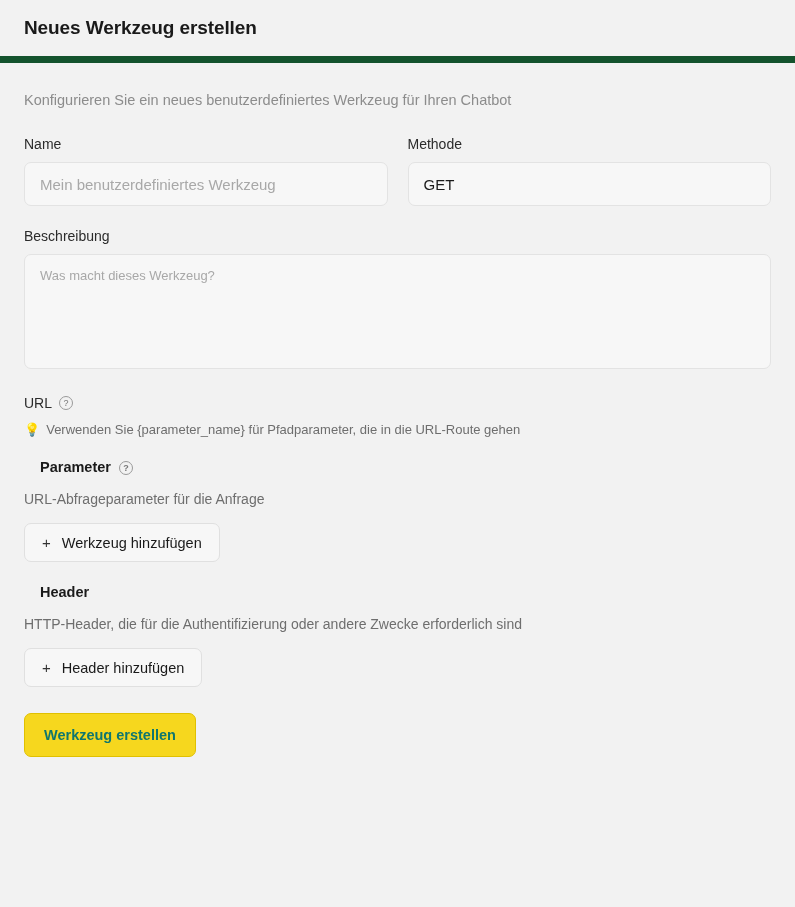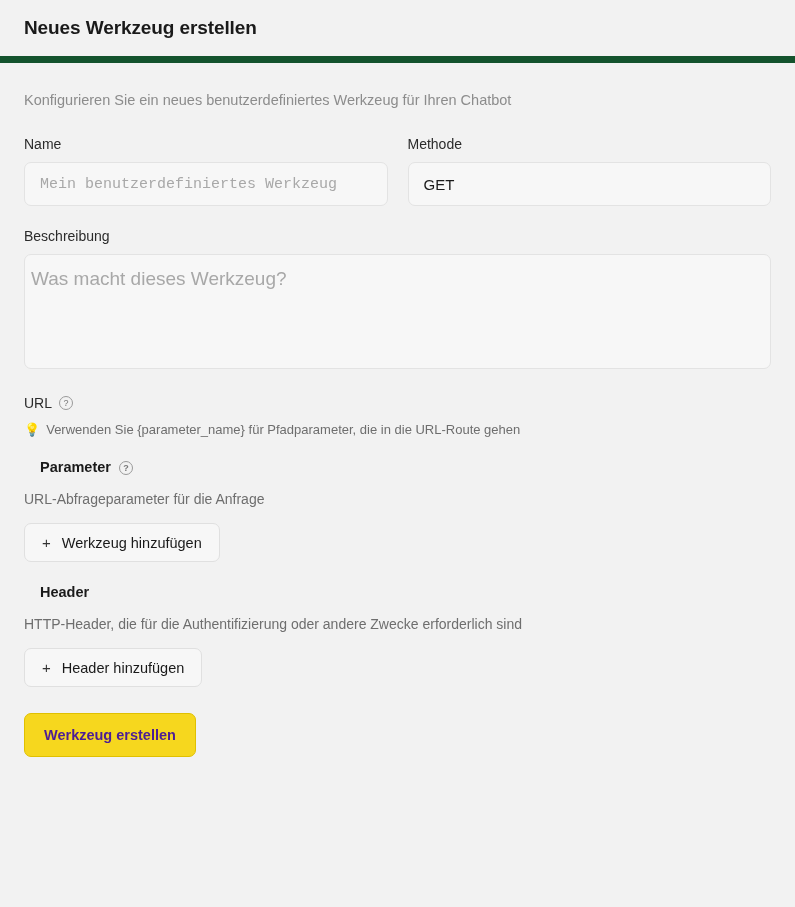--- a/index.html
+++ b/index.html
@@ -70,21 +70,21 @@
   }
   .input {
     width: 100%;
     height: 44px;
     background: #f7f7f7;
     border: 1px solid #e3e3e3;
     border-radius: 7px;
     padding: 0 15px;
     font-size: 15px;
     color: #1a1a1a;
-    font-family: Liberation Mono, monospace;
+    font-family: Liberation Sans, sans-serif;
     outline: none;
   }
   .input::placeholder { color: #a8a8a8; }
   .select-box {
     width: 100%;
     height: 44px;
     background: #f7f7f7;
     border: 1px solid #e3e3e3;
     border-radius: 7px;
     padding: 16px 15px;
@@ -93,22 +93,22 @@
     display: flex;
     align-items: center;
     cursor: pointer;
   }
   .textarea {
     width: 100%;
     height: 115px;
     background: #f7f7f7;
     border: 1px solid #e3e3e3;
     border-radius: 7px;
-    padding: 13px 6px;
-    font-size: 19px;
+    padding: 13px 15px;
+    font-size: 13px;
     color: #1a1a1a;
     font-family: "Liberation Sans", sans-serif;
     resize: none;
     outline: none;
   }
   .textarea::placeholder { color: #a8a8a8; }
   .section { margin-bottom: 22px; }
   .url-input {
     height: 44px;
     font-size: 15px;
@@ -144,21 +144,21 @@
   .plus { font-size: 15px; color: #333; line-height: 1; }
   .submit-wrap { margin-top: 26px; padding-bottom: 30px; }
   .submit-btn {
     height: 44px;
     padding: 0 19px;
     background: #f6d71e;
     border: 1px solid #e0c000;
     border-radius: 7px;
     font-size: 14.5px;
     font-weight: bold;
-    color: #4c1d95;
+    color: #0f766e;
     cursor: pointer;
     font-family: "Liberation Sans", sans-serif;
   }
   .group-title {
     font-size: 14.5px;
     font-weight: bold;
     color: #1a1a1a;
     display: flex;
     align-items: flex-end;
     gap: 8px;

